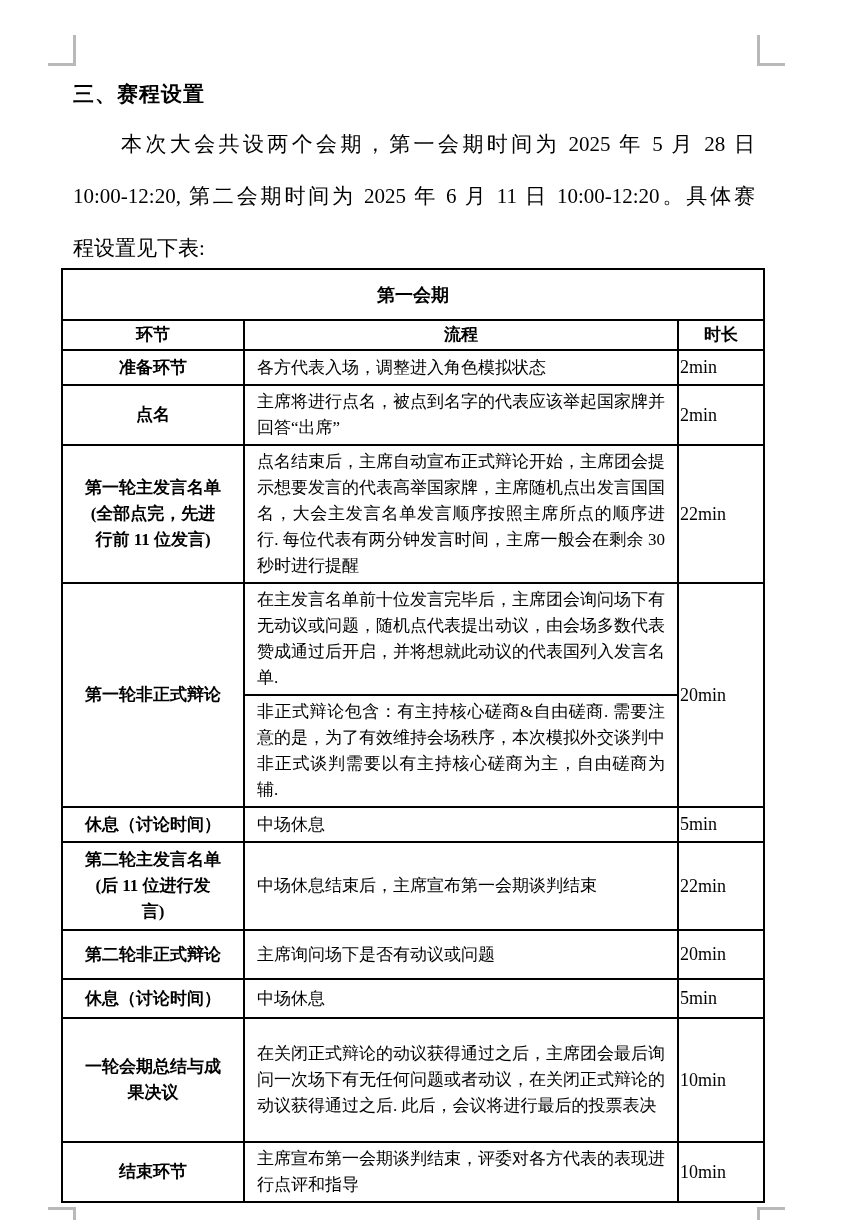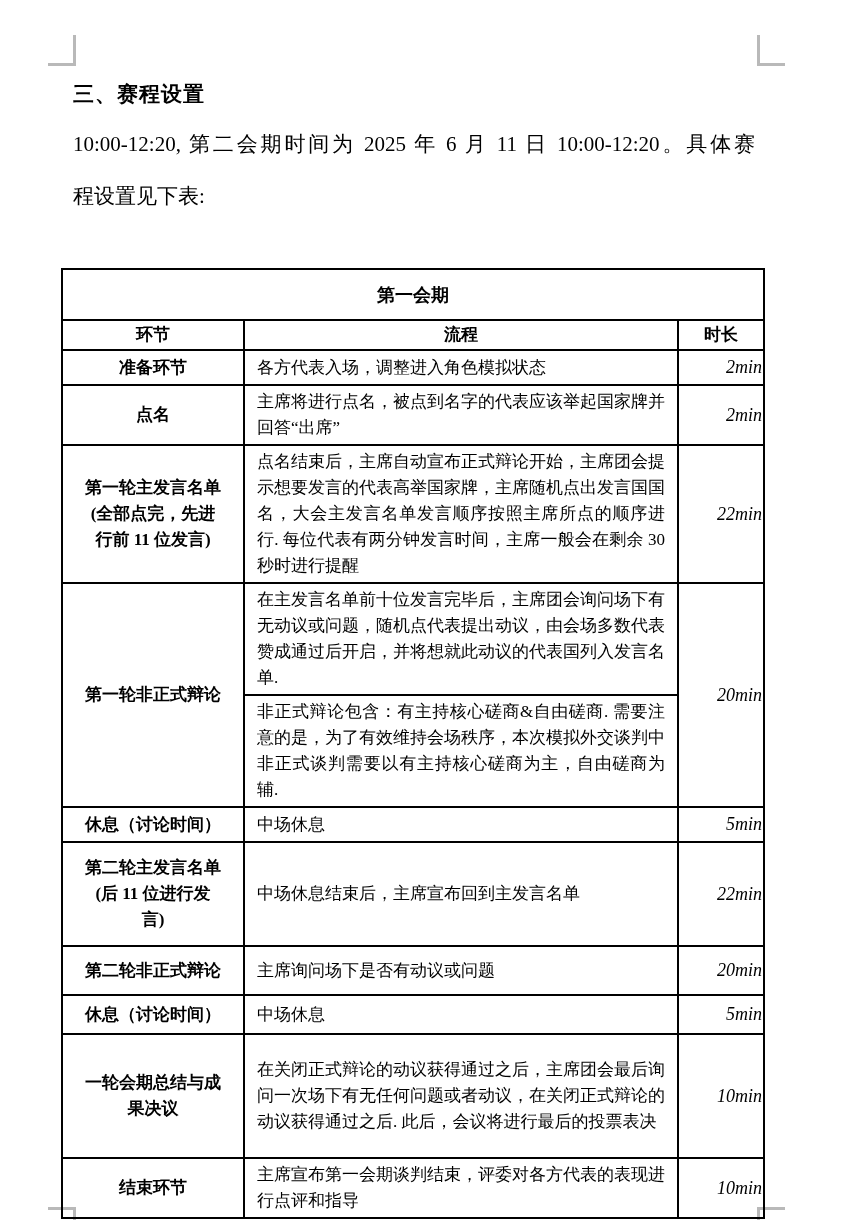--- a/index.html
+++ b/index.html
@@ -51,47 +51,48 @@
   }
   td.stage{
     text-align:center;font-weight:bold;font-size:17px;line-height:26px;
     white-space:pre-line;padding:2px 3px;
   }
   td.proc{
     text-align:justify;font-size:17px;line-height:26px;
     padding:3px 12px;
   }
   td.dur{
-    text-align:right;font-size:18px;font-style:italic;
+    text-align:left;font-size:18px;
   }
   tr.h-title{height:51px;}
   tr.h-head{height:30px;}
   tr.h-r1{height:35px;}
   tr.h-r2{height:58px;margin-left:36px;}
   tr.h-r3{height:135px;}
   tr.h-r4a{height:112px;}
   tr.h-r4b{height:108px;}
   tr.h-r5{height:35px;}
-  tr.h-r6{height:104px;}
+  tr.h-r6{height:88px;}
   tr.h-r7{height:49px;}
   tr.h-r8{height:39px;}
   tr.h-r9{height:124px;}
   tr.h-r10{height:52px;}
 </style>
 </head>
 <body>
 
 <div class="mark tl"></div>
 <div class="mark tr"></div>
 <div class="mark bl"></div>
 <div class="mark br"></div>
 
 <div class="heading">三、赛程设置</div>
 
 <div class="intro">
+  <div class="line just first">本次大会共设两个会期，第一会期时间为 2025 年 5 月 28 日</div>
   <div class="line just">10:00-12:20, 第二会期时间为 2025 年 6 月 11 日 10:00-12:20。具体赛</div>
   <div class="line">程设置见下表:</div>
 </div>
 
 <table class="sched">
   <colgroup>
     <col style="width:182px">
     <col style="width:434px">
     <col style="width:86px">
   </colgroup>
@@ -137,21 +138,21 @@
     <tr class="h-r5">
       <td class="stage">休息（讨论时间）</td>
       <td class="proc">中场休息</td>
       <td class="dur">5min</td>
     </tr>
 
     <tr class="h-r6">
       <td class="stage">第二轮主发言名单
 (后 11 位进行发
 言)</td>
-      <td class="proc">中场休息结束后，主席宣布回到主发言名单</td>
+      <td class="proc">中场休息结束后，主席宣布第一会期谈判结束</td>
       <td class="dur">22min</td>
     </tr>
 
     <tr class="h-r7">
       <td class="stage">第二轮非正式辩论</td>
       <td class="proc">主席询问场下是否有动议或问题</td>
       <td class="dur">20min</td>
     </tr>
 
     <tr class="h-r8">

